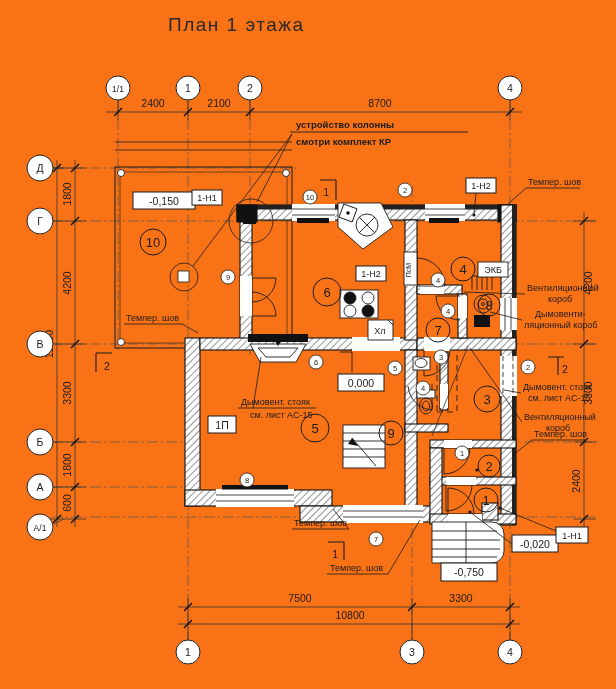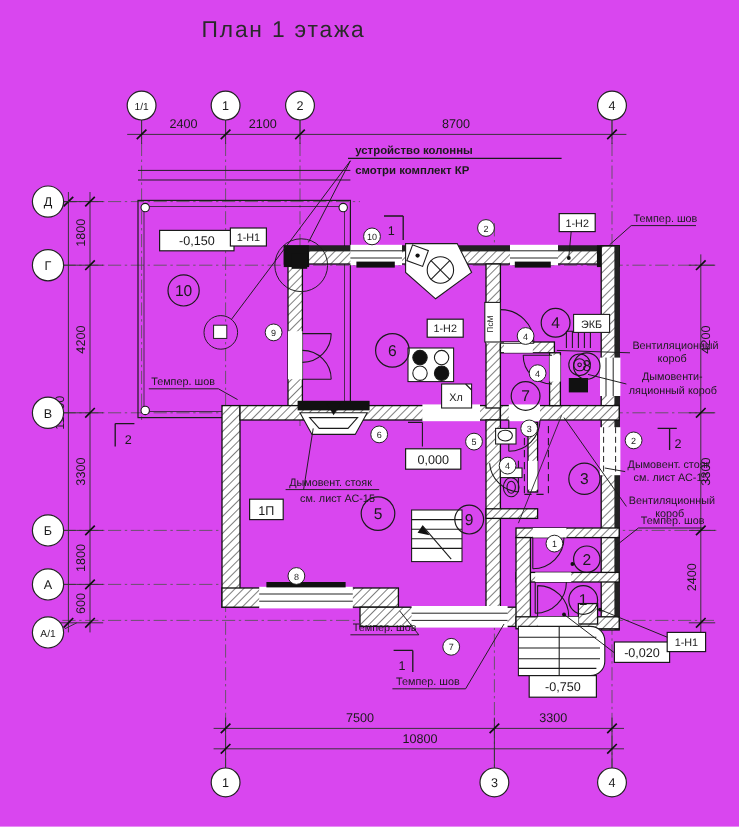--- a/index.html
+++ b/index.html
@@ -1,16 +1,16 @@
 <!DOCTYPE html>
 <html><head>
 <meta charset="utf-8">
 <style>
   html,body{margin:0;padding:0;background:#fff;}
-  .sheet{position:relative;width:616px;height:689px;background:#d946ef;overflow:hidden;
+  .sheet{position:relative;width:616px;height:689px;background:#f97316;overflow:hidden;
          font-family:"Liberation Sans",sans-serif;color:#1b1b1b;}
   svg{display:block;}
   text{font-family:"Liberation Sans",sans-serif;fill:#1b1b1b;}
   .title-txt{font-size:19px;letter-spacing:1.5px;fill:#2a2a2a;}
   .dim-txt{font-size:10.5px;}
   .bub-txt{font-size:10.5px;}
   .bub-txt-sm{font-size:8.5px;}
   .room-txt{font-size:13px;}
   .mark-txt{font-size:7.5px;}
   .note-txt{font-size:9px;}

